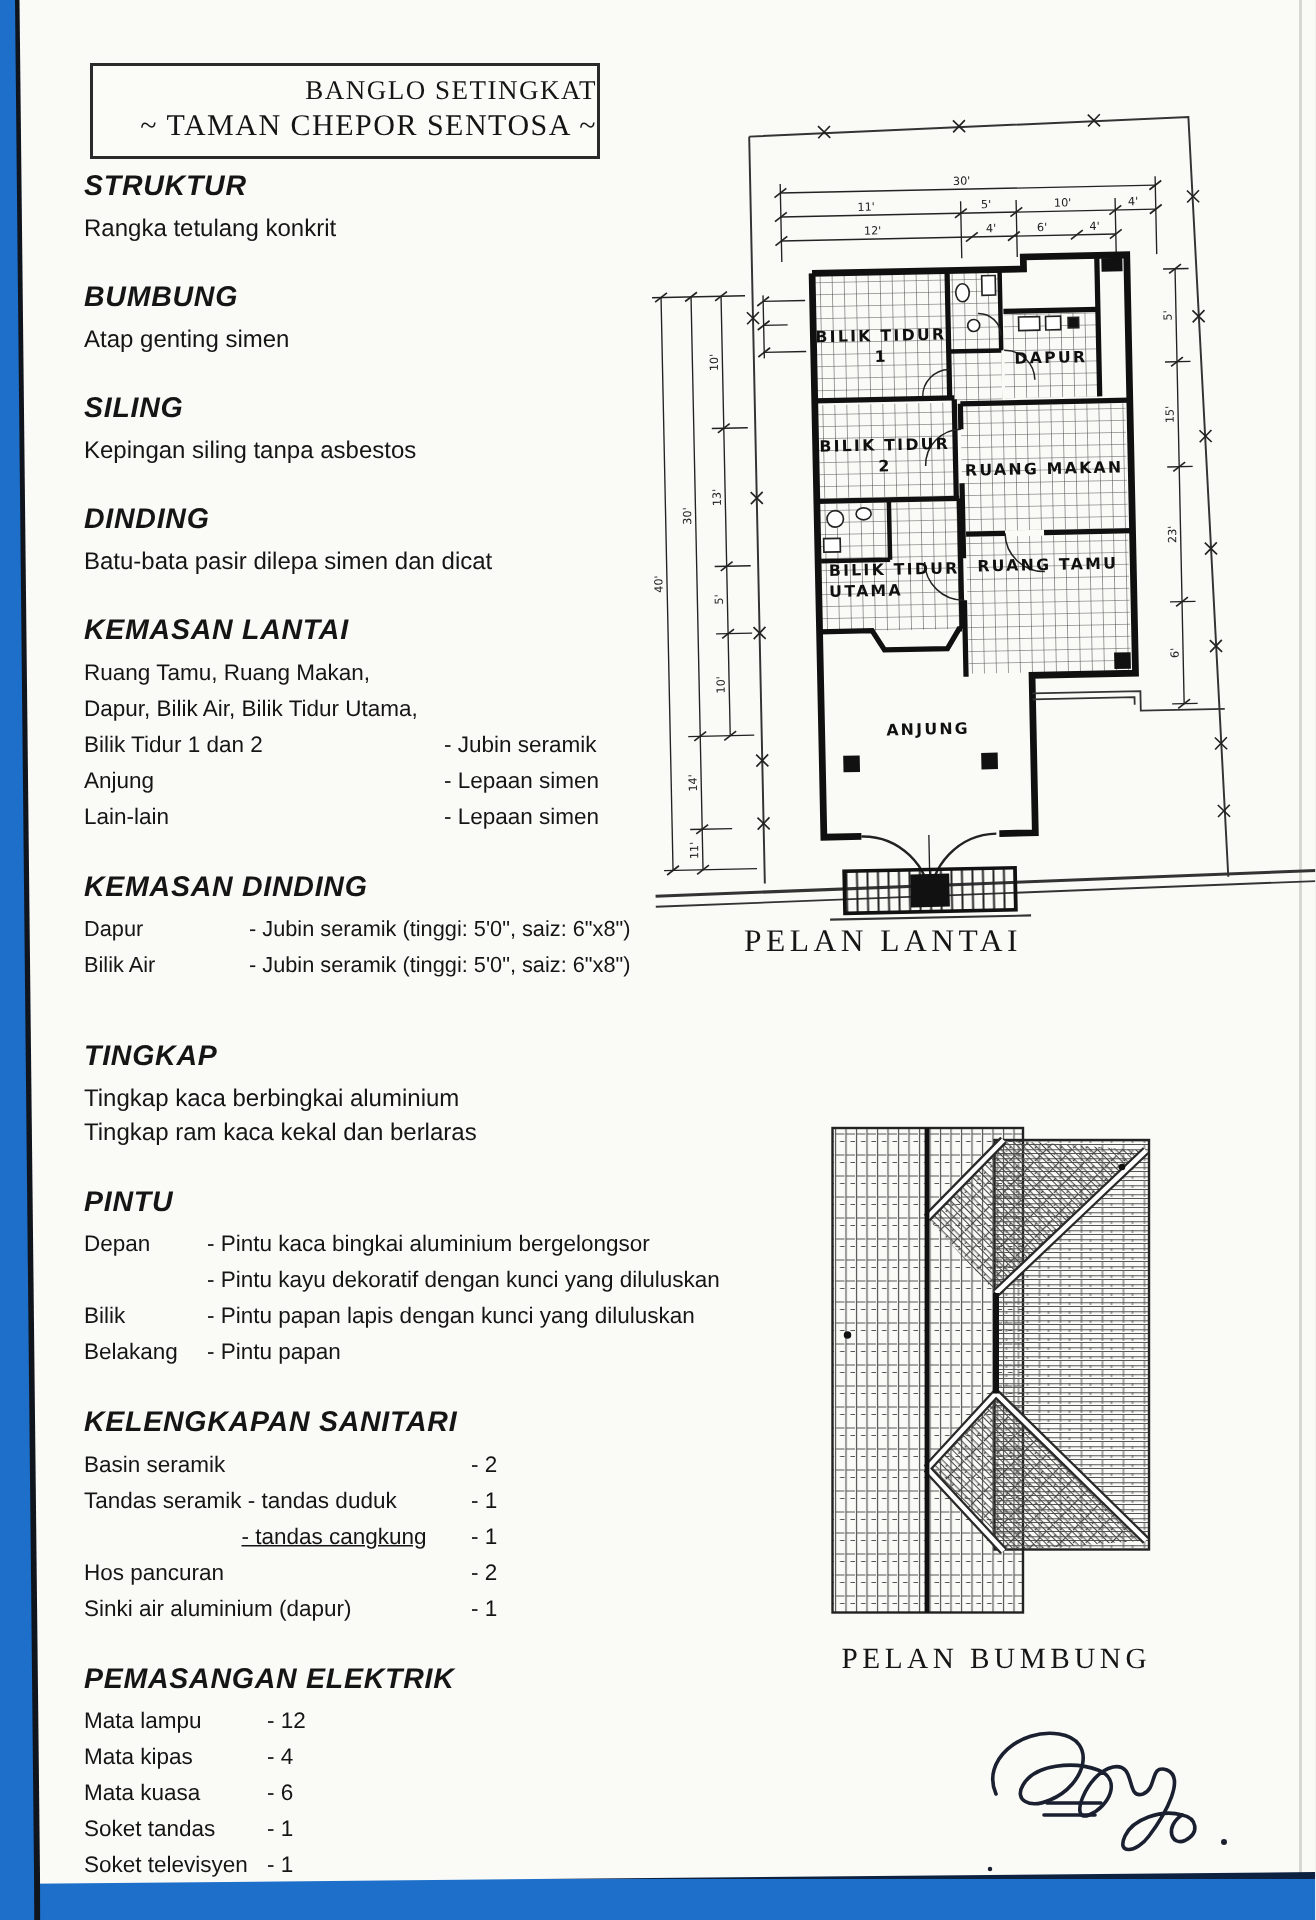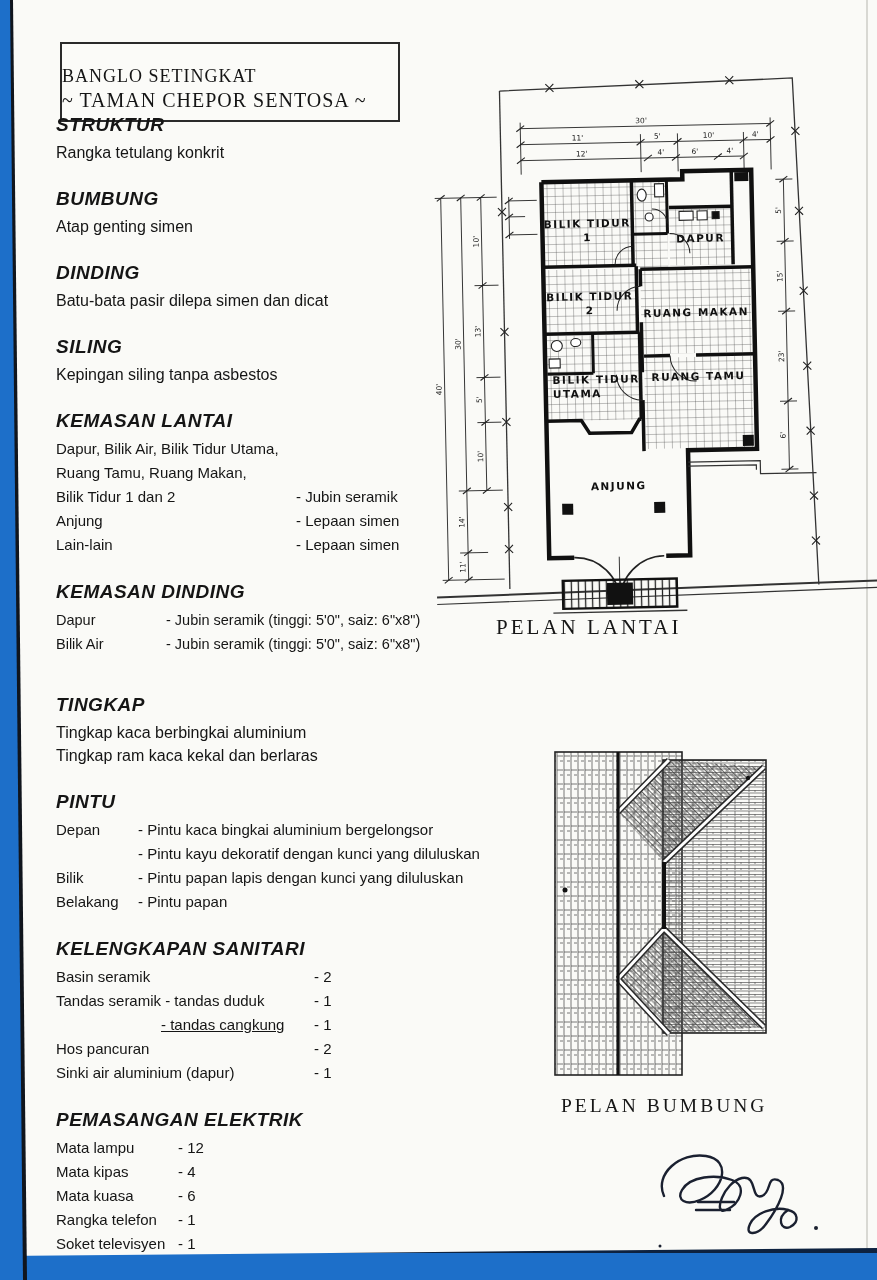--- a/index.html
+++ b/index.html
@@ -10,21 +10,21 @@
         clip-path:polygon(0 0,13px 0,27px 100%,0 100%);z-index:5;}
   .edge-left-blue{position:absolute;left:0;top:0;bottom:0;width:24px;background:#1d6fc9;
         clip-path:polygon(0 0,10px 0,23px 100%,0 100%);z-index:6;}
   .edge-bottom{position:absolute;left:0;right:0;bottom:0;height:34px;z-index:4;
         background:linear-gradient(#0d2240 0 7px,#1d6fc9 7px);
         clip-path:polygon(0 10px,100% 2px,100% 100%,0 100%);}
   .paper-edge-right{position:absolute;top:0;bottom:30px;left:866px;width:2px;background:#d8d8d3;}
 
   
   .title-box{position:absolute;left:60px;top:42px;width:336px;border:2px solid #2a2a2a;
-        text-align:left;padding:22px 0 8px 0;background:#fbfbf8;}
+        text-align:right;padding:6px 0 8px 0;background:#fbfbf8;}
   .title-box .t1{font-family:"Liberation Serif",serif;font-size:18px;letter-spacing:1px;}
   .title-box .t2{font-family:"Liberation Serif",serif;font-size:20px;letter-spacing:1px;margin-top:2px;}
 
   
   .spec{position:absolute;left:56px;top:112px;width:440px;}
   .spec-head{font:italic 700 21px "Liberation Sans",sans-serif;letter-spacing:7px;margin:0;}
   .sec{margin-top:24px;}
   .sec.first{margin-top:2px;}
   .sec-title{font:italic 700 19px "Liberation Sans",sans-serif;letter-spacing:.5px;margin:0 0 5px 0;}
   .line{font-size:16px;line-height:23px;margin:0;}
@@ -69,37 +69,37 @@
       <h2 class="sec-title">STRUKTUR</h2>
       <p class="line">Rangka tetulang konkrit</p>
     </div>
 
     <div class="sec">
       <h2 class="sec-title">BUMBUNG</h2>
       <p class="line">Atap genting simen</p>
     </div>
 
     <div class="sec">
+      <h2 class="sec-title">SILING</h2>
+      <p class="line">Kepingan siling tanpa asbestos</p>
+    </div>
+
+    <div class="sec">
       <h2 class="sec-title">DINDING</h2>
       <p class="line">Batu-bata pasir dilepa simen dan dicat</p>
     </div>
 
-    <div class="sec">
-      <h2 class="sec-title">SILING</h2>
-      <p class="line">Kepingan siling tanpa asbestos</p>
-    </div>
-
     <div class="sec sec-kl">
       <h2 class="sec-title">KEMASAN LANTAI</h2>
       <div class="row">
+          <span class="lab">Ruang Tamu, Ruang Makan,</span>
+          <span class="val"></span>
+        </div>
+      <div class="row">
           <span class="lab">Dapur, Bilik Air, Bilik Tidur Utama,</span>
-          <span class="val"></span>
-        </div>
-      <div class="row">
-          <span class="lab">Ruang Tamu, Ruang Makan,</span>
           <span class="val"></span>
         </div>
       <div class="row">
           <span class="lab">Bilik Tidur 1 dan 2</span>
           <span class="val">- Jubin seramik</span>
         </div>
       <div class="row">
           <span class="lab">Anjung</span>
           <span class="val">- Lepaan simen</span>
         </div>
@@ -179,21 +179,21 @@
         </div>
       <div class="row">
           <span class="lab">Mata kipas</span>
           <span class="val">- 4</span>
         </div>
       <div class="row">
           <span class="lab">Mata kuasa</span>
           <span class="val">- 6</span>
         </div>
       <div class="row">
-          <span class="lab">Rangka telefon</span>
+          <span class="lab">Soket tandas</span>
           <span class="val">- 1</span>
         </div>
       <div class="row">
           <span class="lab">Soket televisyen</span>
           <span class="val">- 1</span>
         </div>
     </div>
 
   </div>
 

